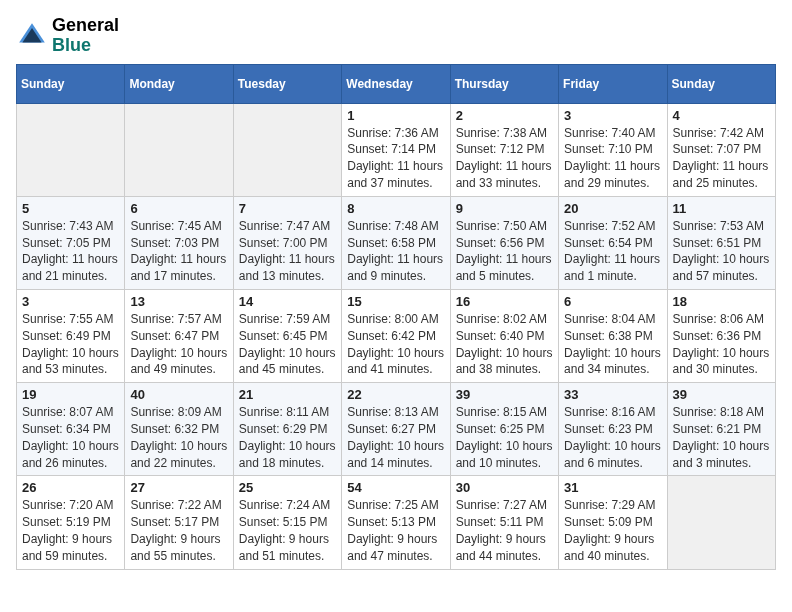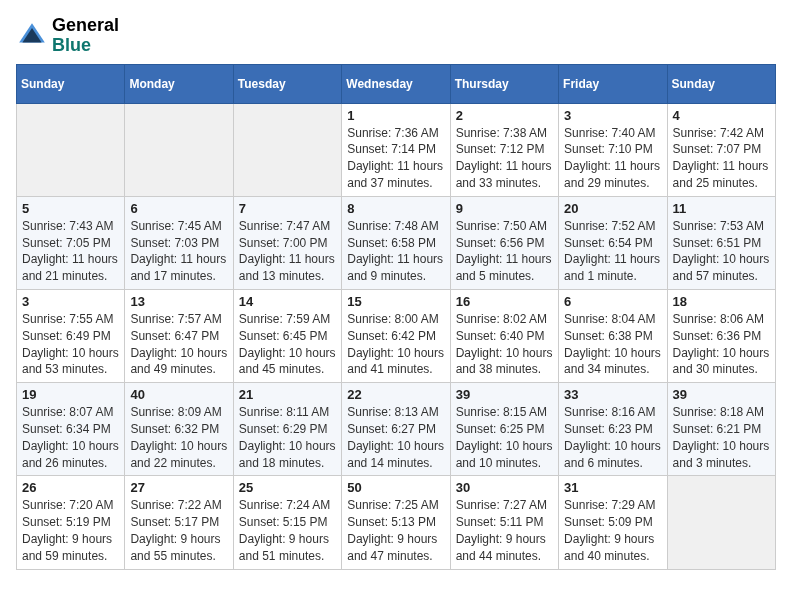--- a/index.html
+++ b/index.html
@@ -236,21 +236,21 @@
         </td>
         <td>
           <span class="day-num">27</span>
           <div class="day-info">Sunrise: 7:22 AM<br>Sunset: 5:17 PM<br>Daylight: 9 hours and 55 minutes.</div>
         </td>
         <td>
           <span class="day-num">25</span>
           <div class="day-info">Sunrise: 7:24 AM<br>Sunset: 5:15 PM<br>Daylight: 9 hours and 51 minutes.</div>
         </td>
         <td>
-          <span class="day-num">50</span>
+          <span class="day-num">54</span>
           <div class="day-info">Sunrise: 7:25 AM<br>Sunset: 5:13 PM<br>Daylight: 9 hours and 47 minutes.</div>
         </td>
         <td>
           <span class="day-num">30</span>
           <div class="day-info">Sunrise: 7:27 AM<br>Sunset: 5:11 PM<br>Daylight: 9 hours and 44 minutes.</div>
         </td>
         <td>
           <span class="day-num">31</span>
           <div class="day-info">Sunrise: 7:29 AM<br>Sunset: 5:09 PM<br>Daylight: 9 hours and 40 minutes.</div>
         </td>

